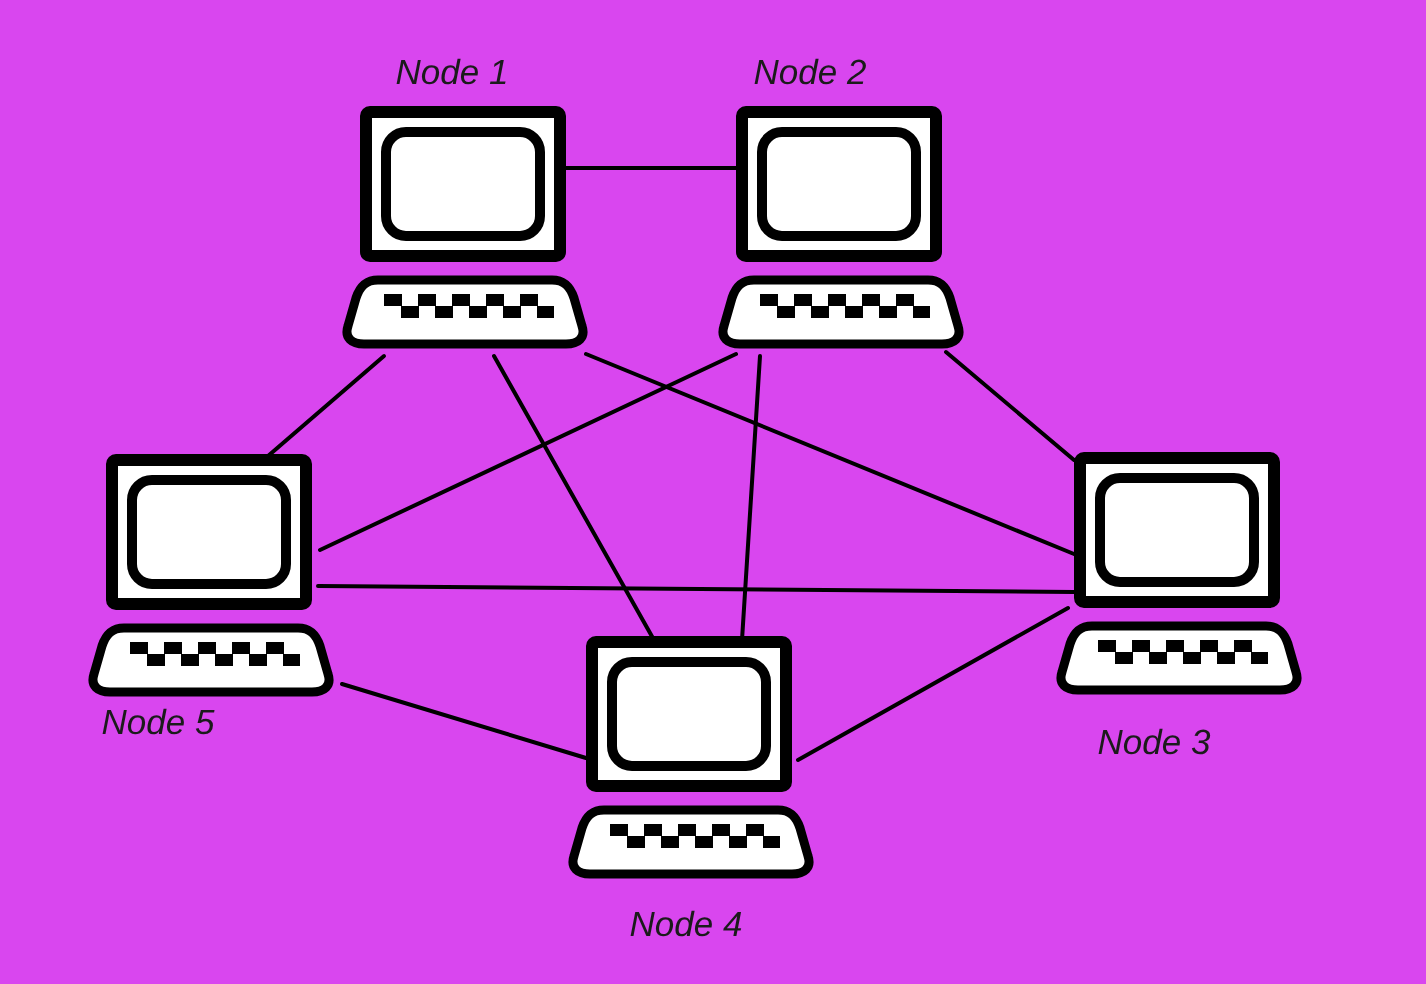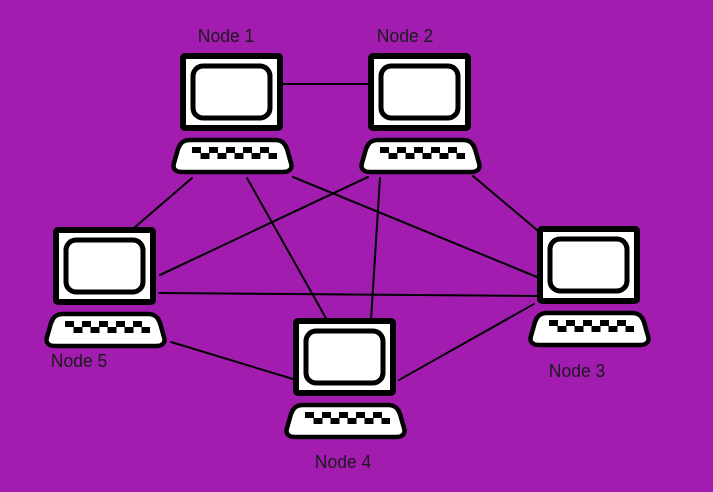--- a/index.html
+++ b/index.html
@@ -1,22 +1,23 @@
 <!DOCTYPE html>
 <html><head>
 <meta charset="utf-8">
 <style>
   html, body { margin: 0; padding: 0; background: #ffffff; }
   .stage {
     position: relative;
     width: 713px;
     height: 492px;
-    background: #a21caf;
+    background: #d946ef;
     overflow: hidden;
     font-family: "Liberation Sans", sans-serif;
+    font-style: italic;
   }
   svg { display: block; }
   .node-label {
     font-family: "Liberation Sans", sans-serif;
     font-size: 17.5px;
     fill: #1b1b1b;
     text-anchor: middle;
   }
   .edge-line {
     stroke-linecap: round;

